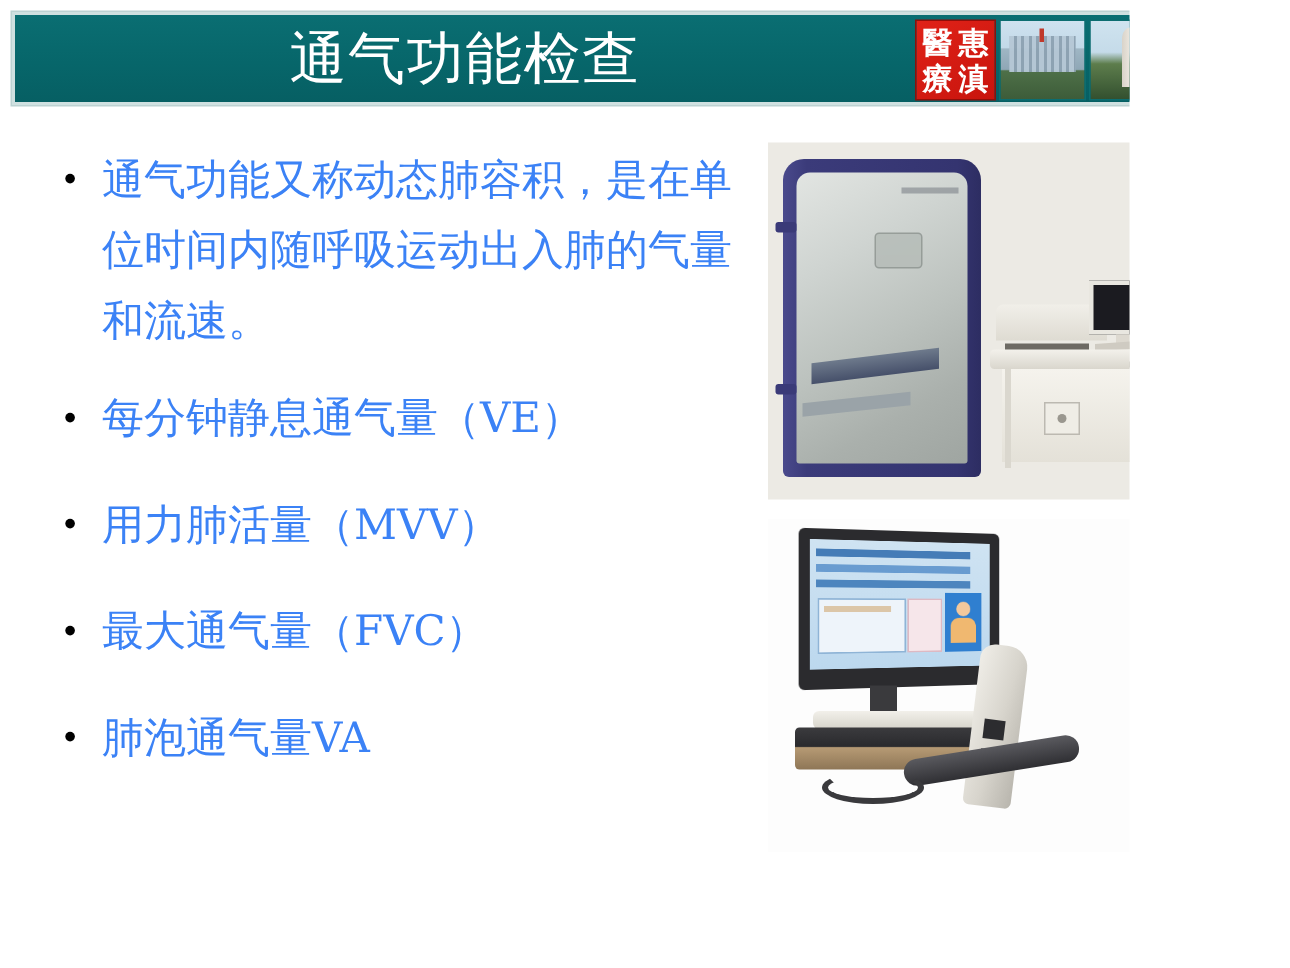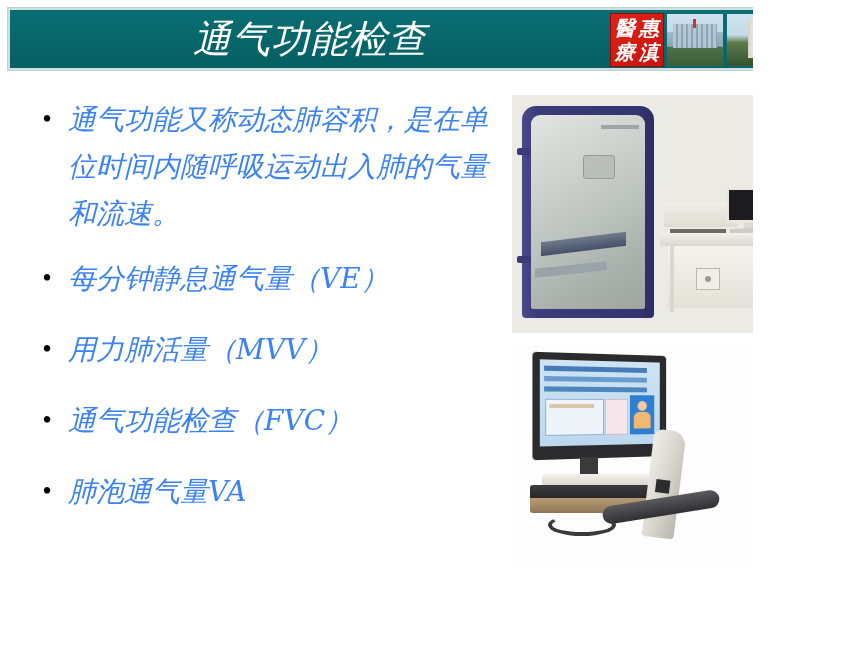--- a/index.html
+++ b/index.html
@@ -8,21 +8,20 @@
     padding: 0;
     background: #ffffff;
   }
   #slide {
     position: relative;
     width: 753px;
     height: 645px;
     background: #ffffff;
     overflow: hidden;
     font-family: "Liberation Serif", "DejaVu Serif", serif;
-    font-style: italic;
   }
 
   
   .header-bar {
     position: absolute;
     left: 8px;
     top: 8px;
     width: 844px;
     height: 62px;
     background: #07676b;
@@ -396,21 +395,21 @@
       <div class="bullet-text">每分钟静息通气量（VE）</div>
     </div>
 
     <div class="bullet-row">
       <div class="bullet-dot">•</div>
       <div class="bullet-text">用力肺活量（MVV）</div>
     </div>
 
     <div class="bullet-row">
       <div class="bullet-dot">•</div>
-      <div class="bullet-text">通气功能检查（FVC）</div>
+      <div class="bullet-text">最大通气量（FVC）</div>
     </div>
 
     <div class="bullet-row">
       <div class="bullet-dot">•</div>
       <div class="bullet-text">肺泡通气量VA</div>
     </div>
 
   </div>
 
   <div class="pic-col">

